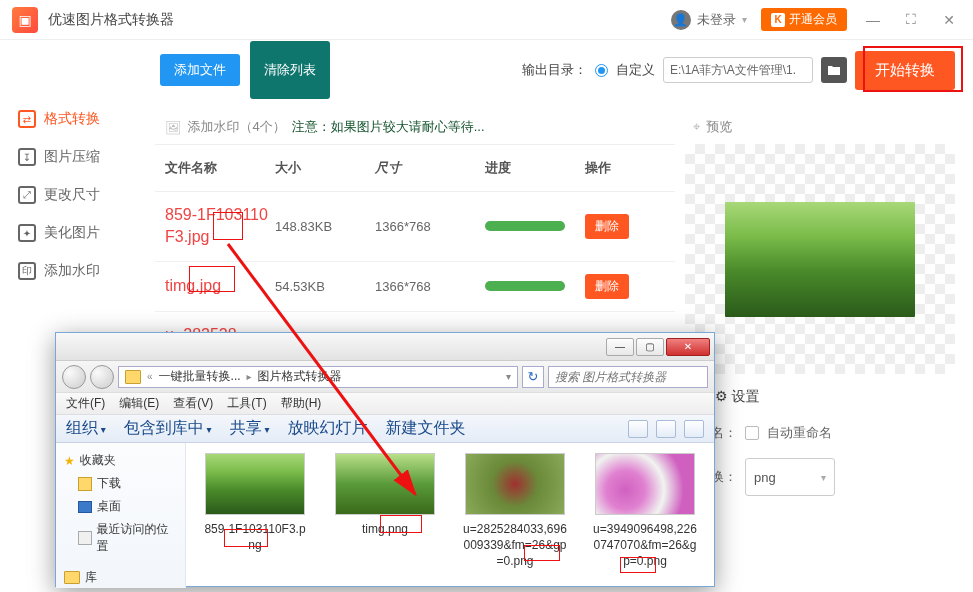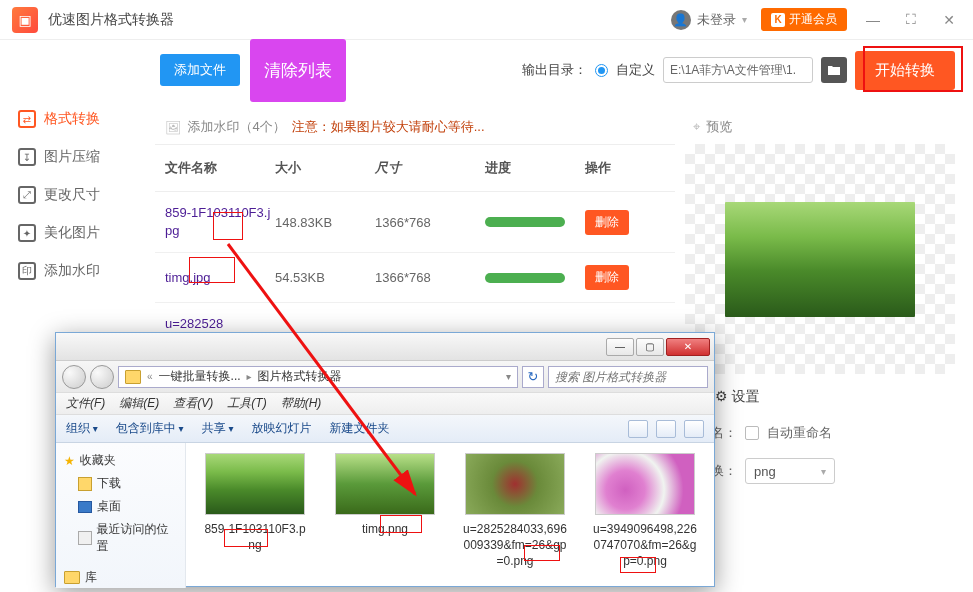--- a/index.html
+++ b/index.html
@@ -12,81 +12,81 @@
 .titlebar-right { margin-left: auto; display: flex; align-items: center; gap: 14px; }
 .user-area { display: flex; align-items: center; gap: 6px; color: #666; }
 .avatar-icon { width: 20px; height: 20px; border-radius: 50%; background: #777; display:inline-flex; align-items:center; justify-content:center; color:#fff; font-size:12px; }
 .vip-btn { background: #ff6a00; color: #fff; padding: 3px 10px; border-radius: 3px; font-size: 12px; display:inline-flex; align-items:center; gap:4px; }
 .vip-icon { display:inline-block; width:14px; height:14px; background:#fff; color:#ff6a00; border-radius:2px; font-size:10px; line-height:14px; text-align:center; font-weight:bold; }
 .win-btn { width: 24px; height: 24px; display: inline-flex; align-items: center; justify-content: center; color: #888; font-size: 14px; cursor: pointer; }
 
 
 .toolbar { height: 60px; display: flex; align-items: center; padding: 0 18px 0 160px; gap: 10px; }
 .btn-blue { background: #2196f3; color: #fff; border: none; padding: 7px 14px; border-radius: 3px; font-size: 13px; cursor: pointer; }
-.btn-orange { background: #d946ef; color: #fff; border: none; padding: 20px 14px; border-radius: 3px; font-size: 17px; cursor: pointer; }
+.btn-orange { background: #0f766e; color: #fff; border: none; padding: 20px 14px; border-radius: 3px; font-size: 13px; cursor: pointer; }
 .out-area { margin-left: auto; display: flex; align-items: center; gap: 8px; font-size: 13px; color: #444; }
 .radio-dot { width: 13px; height: 13px; border: 1px solid #2196f3; border-radius: 50%; display: inline-flex; align-items: center; justify-content: center; }
 .radio-dot.checked::after { content: ""; width: 7px; height: 7px; background: #2196f3; border-radius: 50%; }
 .path-input { width: 150px; height: 26px; border: 1px solid #ccc; border-radius: 3px; padding: 0 6px; font-size: 12px; color: #666; }
 .folder-btn { width: 26px; height: 26px; background: #555; border-radius: 3px; color:#fff; display:inline-flex; align-items:center; justify-content:center; }
 .convert-btn { background: #ff5722; color: #fff; border: none; padding: 10px 20px; border-radius: 3px; font-size: 15px; font-weight: 500; cursor: pointer; }
 .marker { position: absolute; border: 2px solid #e11; }
 
 
 .sidebar { position: absolute; left: 0; top: 100px; width: 150px; padding-left: 18px; }
 .side-item { display: flex; align-items: center; gap: 8px; padding: 10px 0; color: #666; font-size: 14px; cursor: pointer; }
 .side-item.active { color: #ff5722; }
 .side-icon { width: 18px; height: 18px; border: 2px solid currentColor; border-radius: 3px; display:inline-flex; align-items:center; justify-content:center; font-size:10px; }
 
 
 .main-panel { position: absolute; left: 155px; top: 110px; width: 520px; }
 .info-bar { display: flex; align-items: center; gap: 6px; padding: 8px 10px; color: #888; font-size: 13px; border-bottom: 1px solid #eee; }
-.info-bar .warn { color: #c2410c; }
+.info-bar .warn { color: #14532d; }
 .table-head { display: flex; padding: 14px 10px; color: #555; font-weight: 600; font-size: 13px; border-bottom: 1px solid #eee; }
 .col-name { width: 110px; }
 .col-size { width: 100px; }
 .col-dim { width: 110px; font-style: italic; }
 .col-prog { width: 100px; }
 .col-op { width: 70px; }
 .row { display: flex; align-items: center; padding: 12px 10px; border-bottom: 1px solid #f0f0f0; position: relative; }
-.fname { width: 110px; font-size: 13px; color: #4c1d95; word-break: break-all; line-height: 1.4; }
+.fname { width: 110px; font-size: 16px; color: #ef4444; word-break: break-all; line-height: 1.4; }
 .fsize { width: 100px; color: #666; }
 .fdim { width: 110px; color: #666; }
 .fprog { width: 100px; }
 .prog-bar { width: 80px; height: 10px; background: #4caf50; border-radius: 5px; }
 .fop { width: 70px; }
 .del-btn { background: #ff5722; color: #fff; border: none; padding: 4px 10px; border-radius: 3px; font-size: 12px; cursor: pointer; }
 .small-marker { position: absolute; border: 1.5px solid #e11; }
 
 
 .preview-panel { position: absolute; left: 685px; top: 110px; width: 270px; }
 .preview-head { display: flex; align-items: center; gap: 6px; padding: 8px; color: #888; font-size: 13px; }
 .preview-grid { width: 270px; height: 230px; background-image: linear-gradient(45deg,#eee 25%,transparent 25%),linear-gradient(-45deg,#eee 25%,transparent 25%),linear-gradient(45deg,transparent 75%,#eee 75%),linear-gradient(-45deg,transparent 75%,#eee 75%); background-size: 20px 20px; background-position: 0 0,0 10px,10px -10px,-10px 0; display: flex; align-items: center; justify-content: center; }
 .preview-img { width: 190px; height: 115px; background: linear-gradient(to top,#2a5a1a 0%,#4a8a2a 40%,#7abb4a 70%,#a8d878 100%); border-radius: 1px; }
 
 
 .settings { position: absolute; left: 685px; top: 378px; width: 270px; font-size: 13px; color: #666; }
 .settings-head { padding: 10px 0; font-size: 14px; color: #444; }
 .setting-row { display: flex; align-items: center; padding: 8px 0; gap: 8px; }
 .chk { width: 14px; height: 14px; border: 1px solid #bbb; border-radius: 2px; }
-.sel { width: 90px; height: 26px; border: 1px solid #ccc; border-radius: 3px; display:inline-flex; align-items:center; justify-content:space-between; padding: 0 8px; color:#555; }
+.sel { width: 90px; height: 38px; border: 1px solid #ccc; border-radius: 3px; display:inline-flex; align-items:center; justify-content:space-between; padding: 0 8px; color:#555; }
 
 
 .explorer { position: absolute; left: 55px; top: 332px; width: 660px; height: 255px; background: #fff; border: 1px solid #7aa8d6; border-radius: 0 0 0 0; box-shadow: 0 6px 24px rgba(0,0,0,0.4); }
 .exp-title { height: 28px; background: linear-gradient(to bottom,#f8f8f8,#e3e3e3); border-bottom: 1px solid #ccc; display: flex; align-items: center; justify-content: flex-end; padding: 0 4px; gap: 2px; }
 .exp-win-btn { width: 28px; height: 18px; border: 1px solid #aaa; border-radius: 2px; display:inline-flex; align-items:center; justify-content:center; font-size:10px; background: linear-gradient(to bottom,#fdfdfd,#e8e8e8); }
 .exp-win-btn.close { background: linear-gradient(to bottom,#f08080,#d03030); border-color:#a02020; color:#fff; width: 44px; }
 .exp-nav { height: 32px; display: flex; align-items: center; padding: 0 6px; gap: 4px; background: linear-gradient(to bottom,#f6f6f6,#e9e9e9); border-bottom: 1px solid #ddd; }
 .nav-circle { width: 24px; height: 24px; border-radius: 50%; background: radial-gradient(circle at 30% 30%, #fafafa,#ccc); border:1px solid #999; }
 .breadcrumb { flex: 1; height: 22px; background: #fff; border: 1px solid #aac; display: flex; align-items: center; padding: 0 6px; gap: 6px; font-size: 12px; color: #333; }
 .bc-icon { width: 16px; height: 14px; background: #ffd76a; border: 1px solid #c8a030; border-radius: 1px; }
 .bc-sep { color: #888; font-size:10px; }
 .search-box { width: 160px; height: 22px; background: #fff; border: 1px solid #aac; font-size: 12px; color: #aaa; padding: 0 6px; font-style: italic; }
-.exp-menu { height: 22px; display: flex; align-items: center; gap: 14px; padding: 0 10px; font-size: 12px; color: #333; background: linear-gradient(to bottom,#f9f9f9,#eee); border-bottom: 1px solid #ddd; font-style: italic; }
-.exp-toolbar { height: 28px; display: flex; align-items: center; gap: 18px; padding: 0 10px; font-size: 12px; color: #1a4a8a; background: linear-gradient(to bottom,#f4f7fb,#e4ecf7); border-bottom: 1px solid #c8d4e3; }
+.exp-menu { height: 22px; display: flex; align-items: center; gap: 14px; padding: 0 10px; font-size: 12px; color: #333; background: linear-gradient(to bottom,#f9f9f9,#eee); border-bottom: 1px solid #ddd; }
+.exp-toolbar { height: 28px; display: flex; align-items: center; gap: 18px; padding: 0 10px; font-size: 16px; color: #1a4a8a; background: linear-gradient(to bottom,#f4f7fb,#e4ecf7); border-bottom: 1px solid #c8d4e3; }
 .exp-toolbar .drop::after { content: " ▾"; font-size:10px; }
 .exp-toolbar-right { margin-left: auto; display: flex; gap: 8px; }
 .tb-icon { width: 20px; height: 18px; border: 1px solid #a8bcd8; border-radius: 2px; background: linear-gradient(to bottom,#fff,#e4ecf7); }
 .exp-body { display: flex; height: 145px; }
 .exp-tree { width: 150px; border-right: 1px solid #e3e8ee; padding: 6px 8px; font-size: 12px; overflow: hidden; background:linear-gradient(to bottom,#fbfcfe,#f2f6fb); }
 .tree-title { display: flex; align-items: center; gap: 5px; padding: 3px 0; color:#333; }
 .tree-star { color: #f5b301; }
 .tree-item { display: flex; align-items: center; gap: 5px; padding: 3px 0 3px 14px; color: #333; }
 .tree-lib { display: flex; align-items: center; gap: 5px; padding: 3px 0; color:#333; margin-top:8px; }
 .fold-icon { width: 16px; height: 13px; background: #ffd76a; border: 1px solid #c8a030; border-radius: 1px; }

